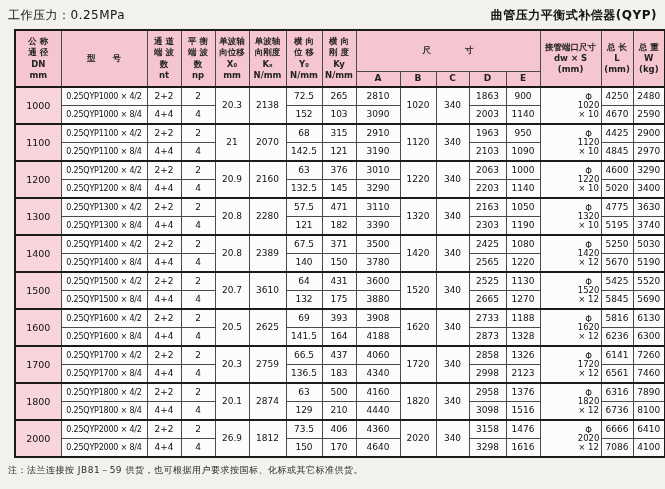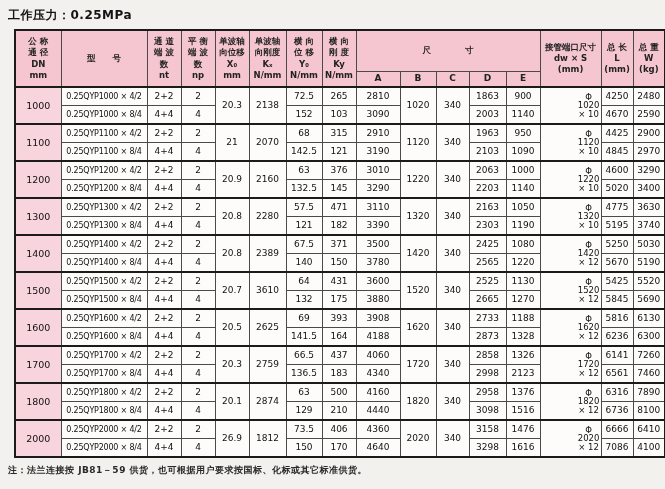--- a/index.html
+++ b/index.html
@@ -8,21 +8,21 @@
     background:#f3f1ed;
     font-family:"DejaVu Sans", sans-serif;
     color:#141414;
     position:relative;
     overflow:hidden;
   }
   .titlebar {
     display:flex; justify-content:space-between; align-items:baseline;
     padding:7px 8px 5px 8px;
   }
-  .title-left { font-size:12px; font-weight:bold; letter-spacing:0.5px; }
+  .title-left { font-size:12px; font-weight:normal; letter-spacing:0.5px; }
   .title-right { font-size:12px; font-weight:bold; letter-spacing:0.5px; }
   table.spec {
     border-collapse:collapse;
     table-layout:fixed;
     width:650px;
     margin-left:14px;
     border:2px solid #1b1b1b;
   }
   th, td {
     border:1px solid #4a4a4a;
@@ -49,30 +49,31 @@
     line-height:1;
     color:#111;
   }
   td.dn { background:#f8d5dc; font-size:9.5px; }
   td.model { font-size:8px; letter-spacing:-0.2px; }
   td.pipe { font-size:8.5px;padding-left:36px; }
   tbody tr.group-start td { border-top:2px solid #1b1b1b; }
   .note {
     margin:6px 0 0 8px;
     font-size:9px;
-    font-weight:bold;
+    font-weight:normal;
     color:#2a2a2a;
     letter-spacing:0.5px;
   }
 </style>
 </head>
 <body>
 
 <div class="titlebar">
   <span class="title-left">工作压力：0.25MPa</span>
+  <span class="title-right">曲管压力平衡式补偿器(QYP)</span>
 </div>
 
 <table class="spec">
   <colgroup>
     <col style="width:46px">
       <col style="width:86px">
       <col style="width:34px">
       <col style="width:34px">
     <col style="width:34px">
       <col style="width:37px">

